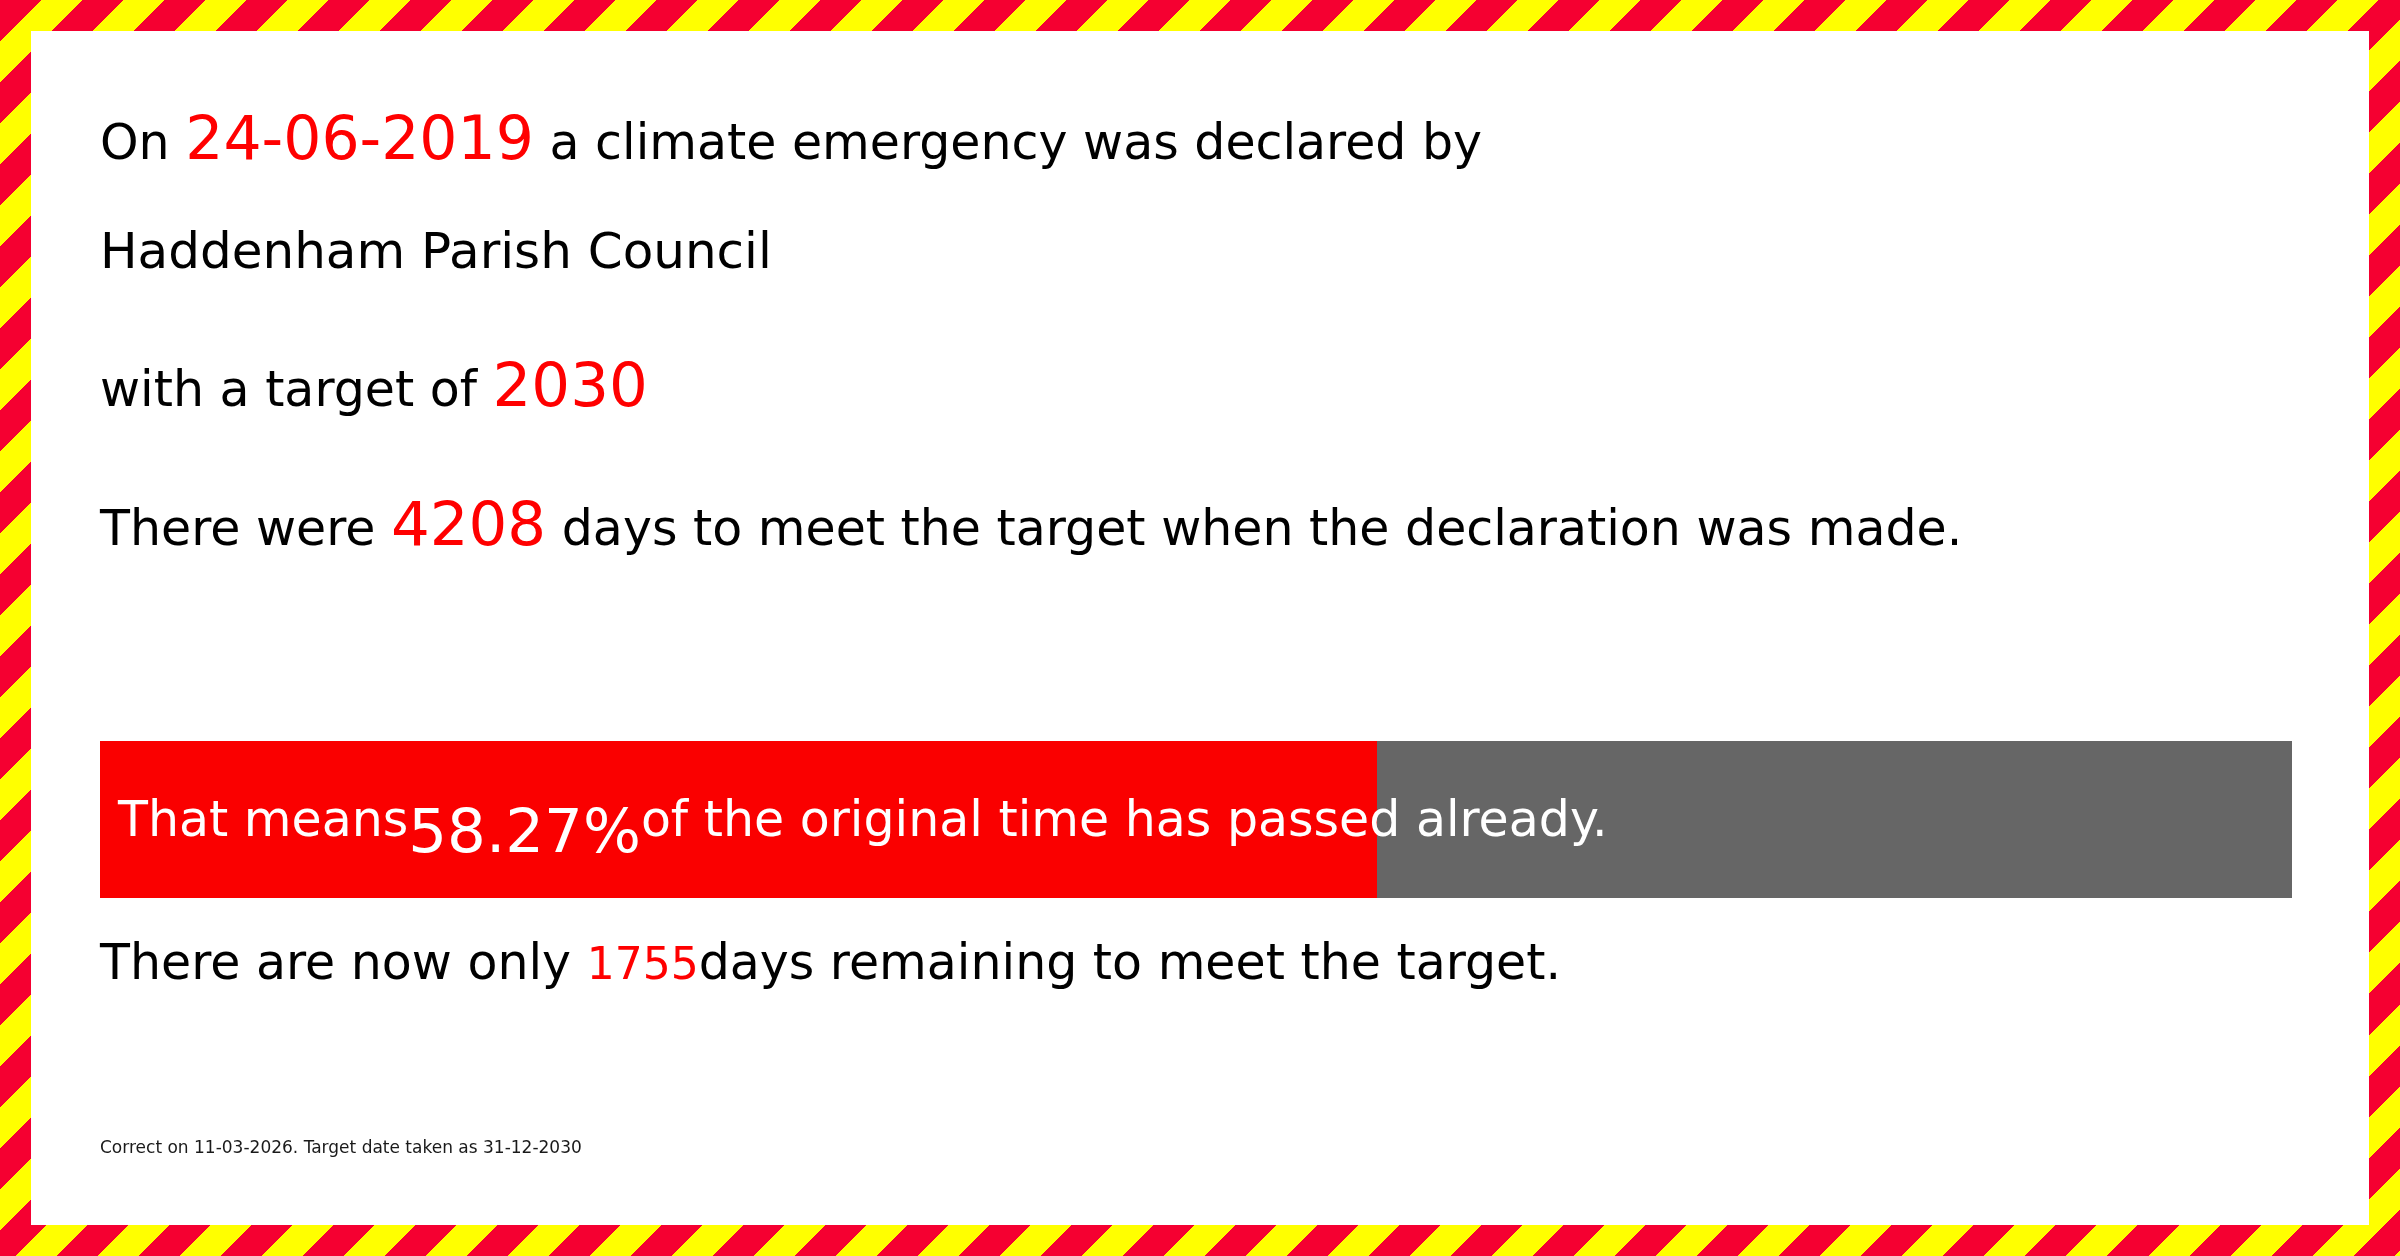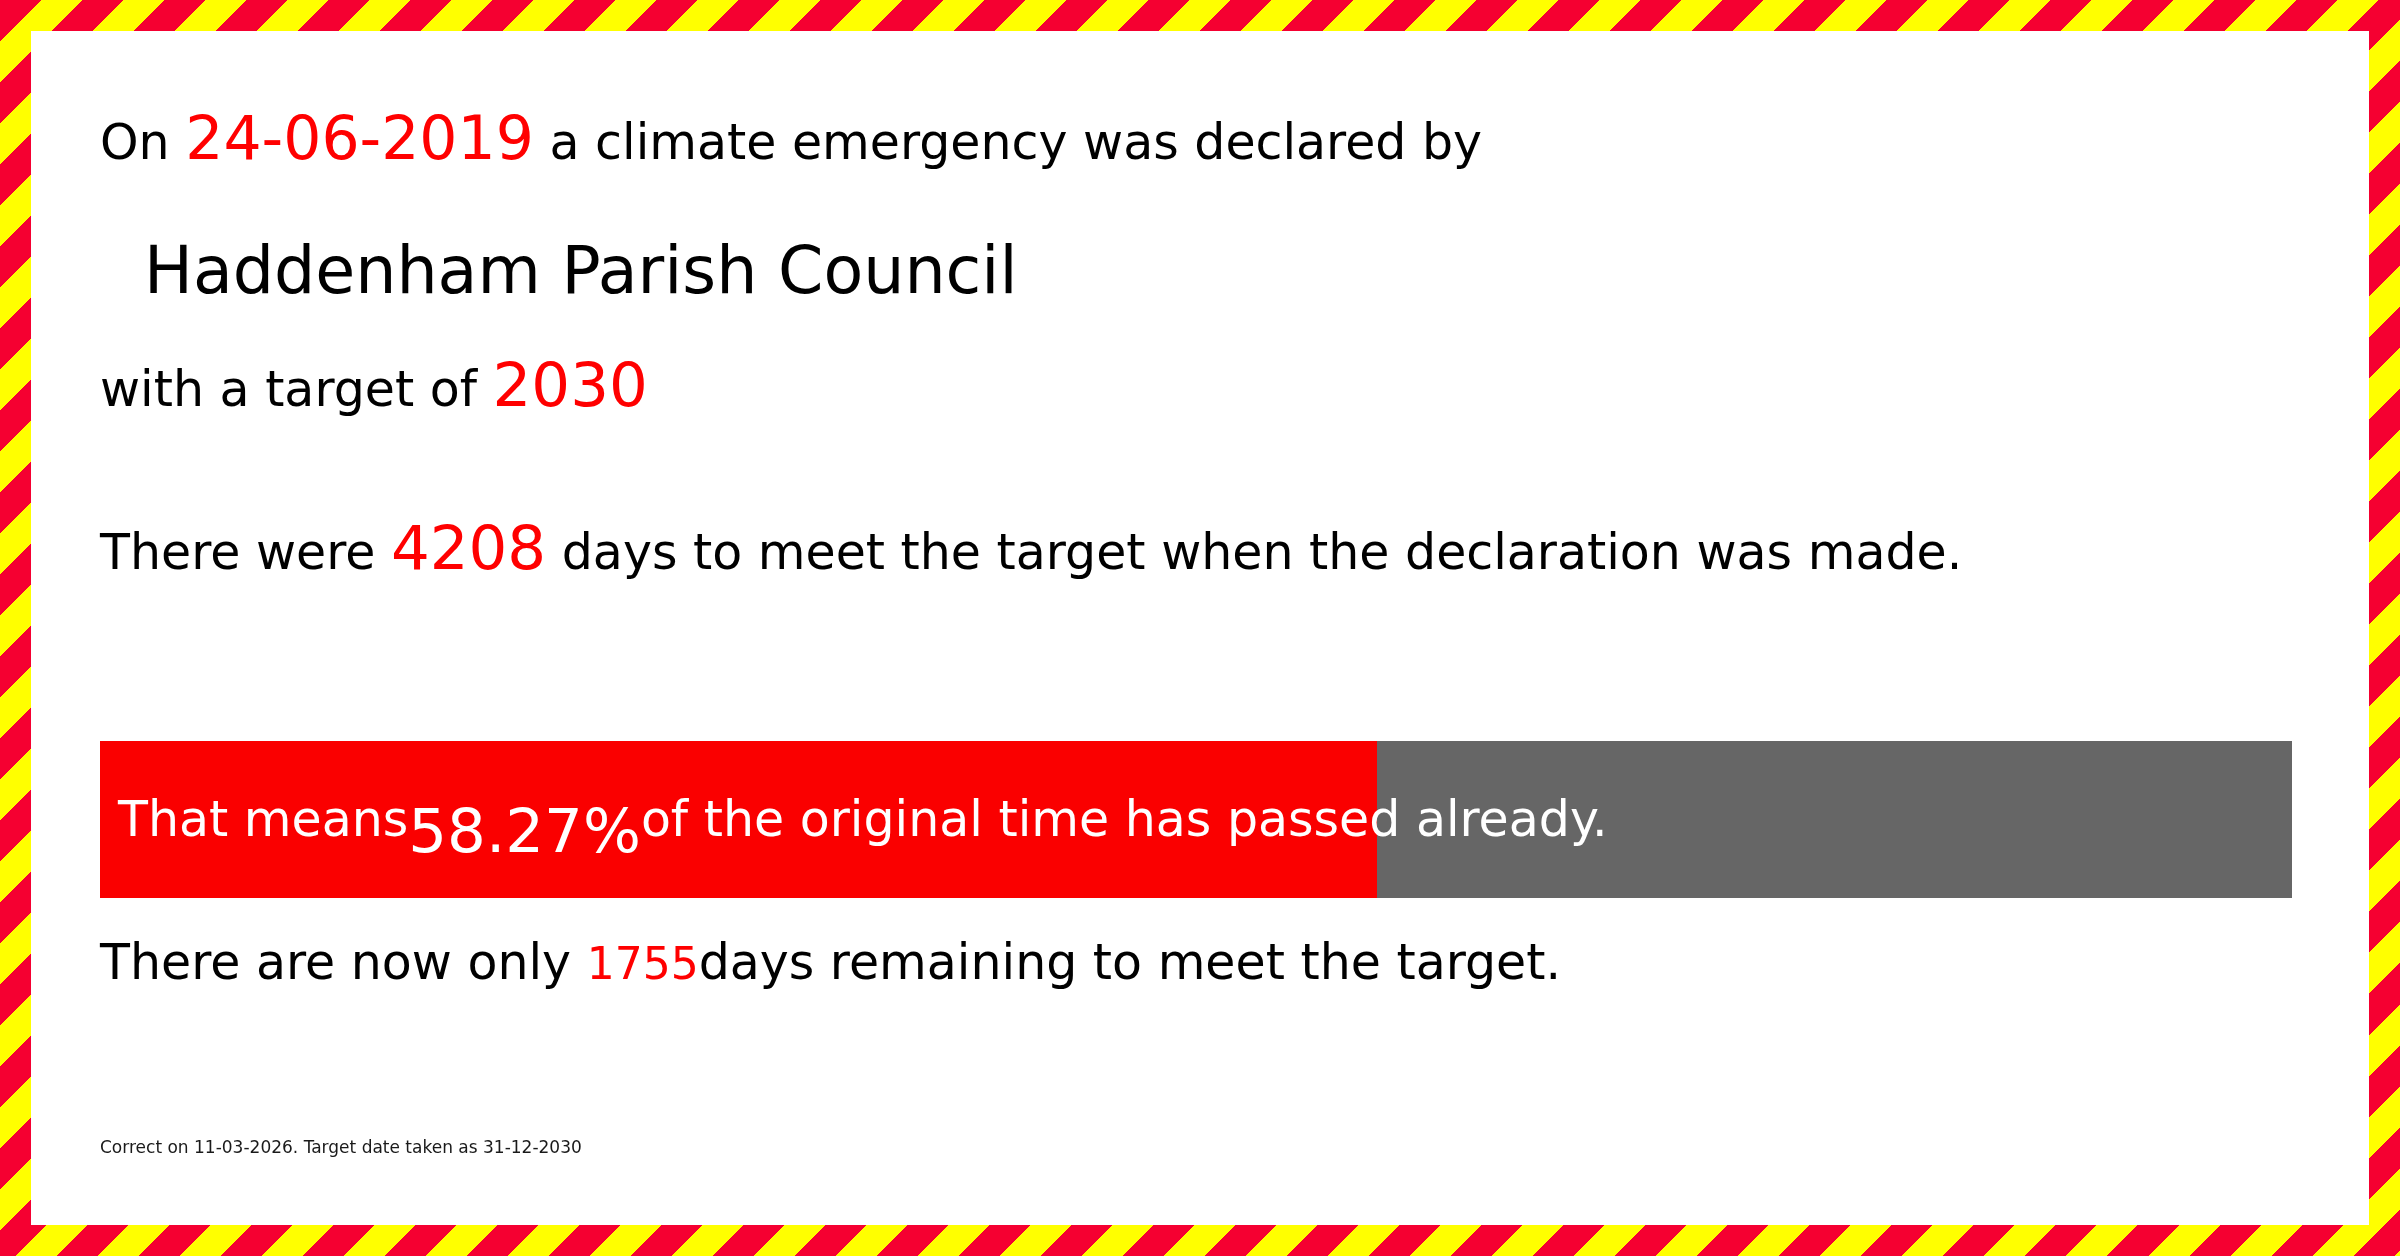--- a/index.html
+++ b/index.html
@@ -64,39 +64,37 @@
     position: absolute;
     left: 0;
     top: 77px;
     font-size: 49px;
   }
   #line-declared .hl { font-size: 60px; }
 
   #line-council {
     position: absolute;
     left: 0;
-    top: 207px;
-    font-size: 65px;
-    margin-left: 44px;
+    top: 195px;
+    font-size: 50px;
   }
 
   #line-target {
     position: absolute;
     left: 0;
     top: 323px;
     font-size: 49px;
   }
   #line-target .hl { font-size: 61px; }
 
   #line-daystomeet {
     position: absolute;
     left: 0;
     top: 462px;
     font-size: 49px;
-    margin-top: 24px;
   }
   #line-daystomeet .hl { font-size: 61px; }
 
   #line-dayspassed {
     position: absolute;
     left: 0;
     top: 568px;
     font-size: 49px;
   }
   #line-dayspassed .hl { font-size: 61px; }

